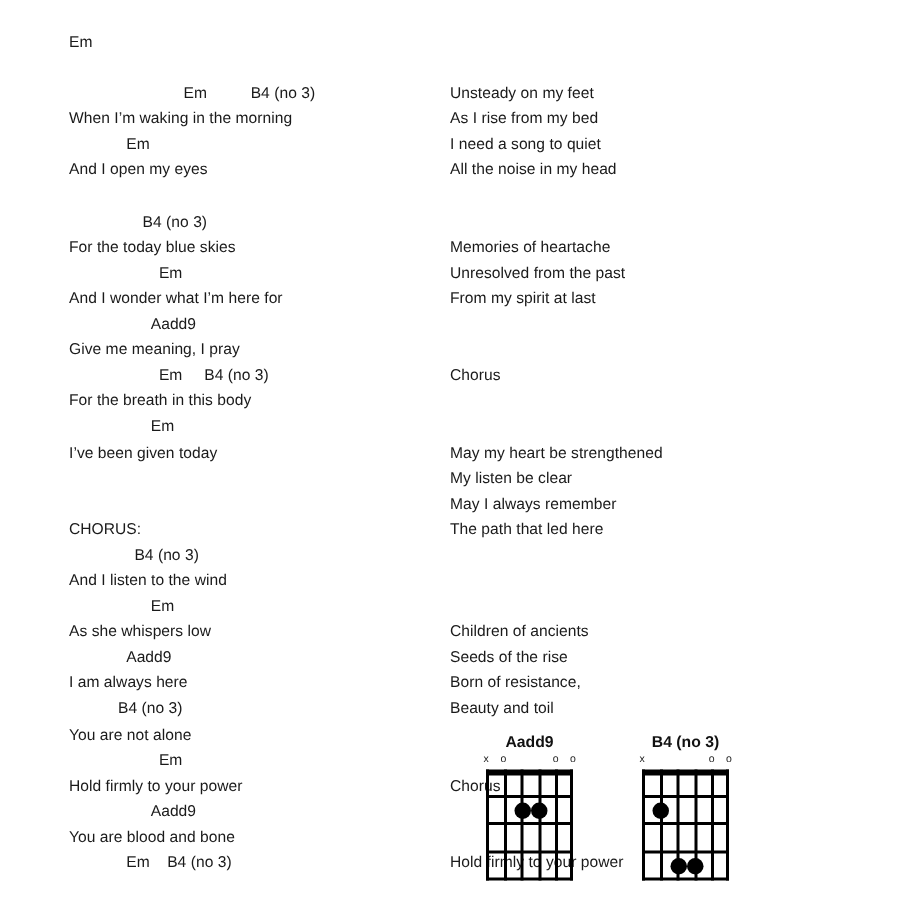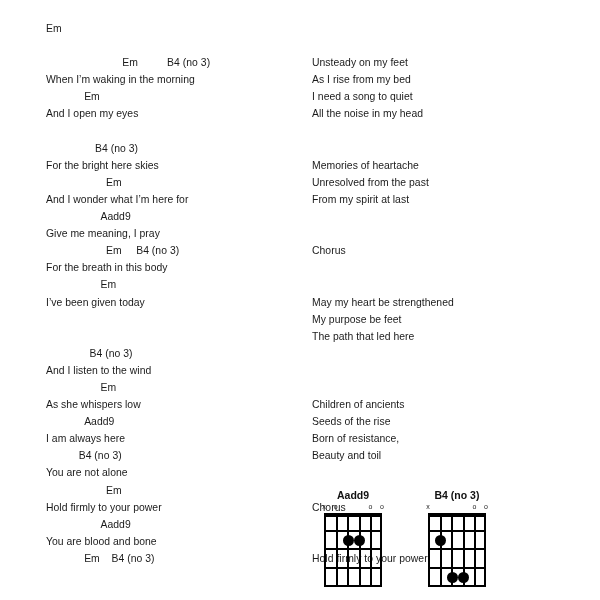--- a/index.html
+++ b/index.html
@@ -27,21 +27,20 @@
     position: absolute;
     top: 20px;
   }
   .col-left {
     left: 46px;
     width: 250px;
   }
   .col-right {
     left: 300px;
     width: 230px;
-    margin-left: 12px;
   }
   .line {
     font-size: 10.4px;
     line-height: 17.1px;
     white-space: pre;
     letter-spacing: 0.03px;
   }
   .line.chord {
     font-size: 10.4px;
   }
@@ -134,31 +133,32 @@
 
   <div class="col col-left" id="col-left">
       <div class="line chord">Em</div>
       <div class="line blank">&nbsp;</div>
       <div class="line chord" style="padding-left: 76.3px;">Em          B4 (no 3)</div>
       <div class="line lyric">When I’m waking in the morning</div>
       <div class="line chord" style="padding-left: 38.15px;">Em</div>
       <div class="line lyric">And I open my eyes</div>
       <div class="line blank">&nbsp;</div>
       <div class="line chord" style="padding-left: 49.05px;">B4 (no 3)</div>
-      <div class="line lyric">For the bright here skies</div>
+      <div class="line lyric">For the today blue skies</div>
       <div class="line chord" style="padding-left: 59.95px;">Em</div>
       <div class="line lyric">And I wonder what I’m here for</div>
       <div class="line chord" style="padding-left: 54.5px;">Aadd9</div>
       <div class="line lyric">Give me meaning, I pray</div>
       <div class="line chord" style="padding-left: 59.95px;">Em     B4 (no 3)</div>
       <div class="line lyric">For the breath in this body</div>
       <div class="line chord" style="padding-left: 54.5px;">Em</div>
       <div class="line lyric">I’ve been given today</div>
       <div class="line blank">&nbsp;</div>
       <div class="line blank">&nbsp;</div>
+      <div class="line header">CHORUS:</div>
       <div class="line chord" style="padding-left: 43.6px;">B4 (no 3)</div>
       <div class="line lyric">And I listen to the wind</div>
       <div class="line chord" style="padding-left: 54.5px;">Em</div>
       <div class="line lyric">As she whispers low</div>
       <div class="line chord" style="padding-left: 38.15px;">Aadd9</div>
       <div class="line lyric">I am always here</div>
       <div class="line chord" style="padding-left: 32.7px;">B4 (no 3)</div>
       <div class="line lyric">You are not alone</div>
       <div class="line chord" style="padding-left: 59.95px;">Em</div>
       <div class="line lyric">Hold firmly to your power</div>
@@ -178,21 +178,22 @@
       <div class="line blank">&nbsp;</div>
       <div class="line lyric">Memories of heartache</div>
       <div class="line lyric">Unresolved from the past</div>
       <div class="line lyric">From my spirit at last</div>
       <div class="line blank">&nbsp;</div>
       <div class="line blank">&nbsp;</div>
       <div class="line header">Chorus</div>
       <div class="line blank">&nbsp;</div>
       <div class="line blank">&nbsp;</div>
       <div class="line lyric">May my heart be strengthened</div>
-      <div class="line lyric">My purpose be feet</div>
+      <div class="line lyric">My listen be clear</div>
+      <div class="line lyric">May I always remember</div>
       <div class="line lyric">The path that led here</div>
       <div class="line blank">&nbsp;</div>
       <div class="line blank">&nbsp;</div>
       <div class="line blank">&nbsp;</div>
       <div class="line lyric">Children of ancients</div>
       <div class="line lyric">Seeds of the rise</div>
       <div class="line lyric">Born of resistance,</div>
       <div class="line lyric">Beauty and toil</div>
       <div class="line blank">&nbsp;</div>
       <div class="line blank">&nbsp;</div>

